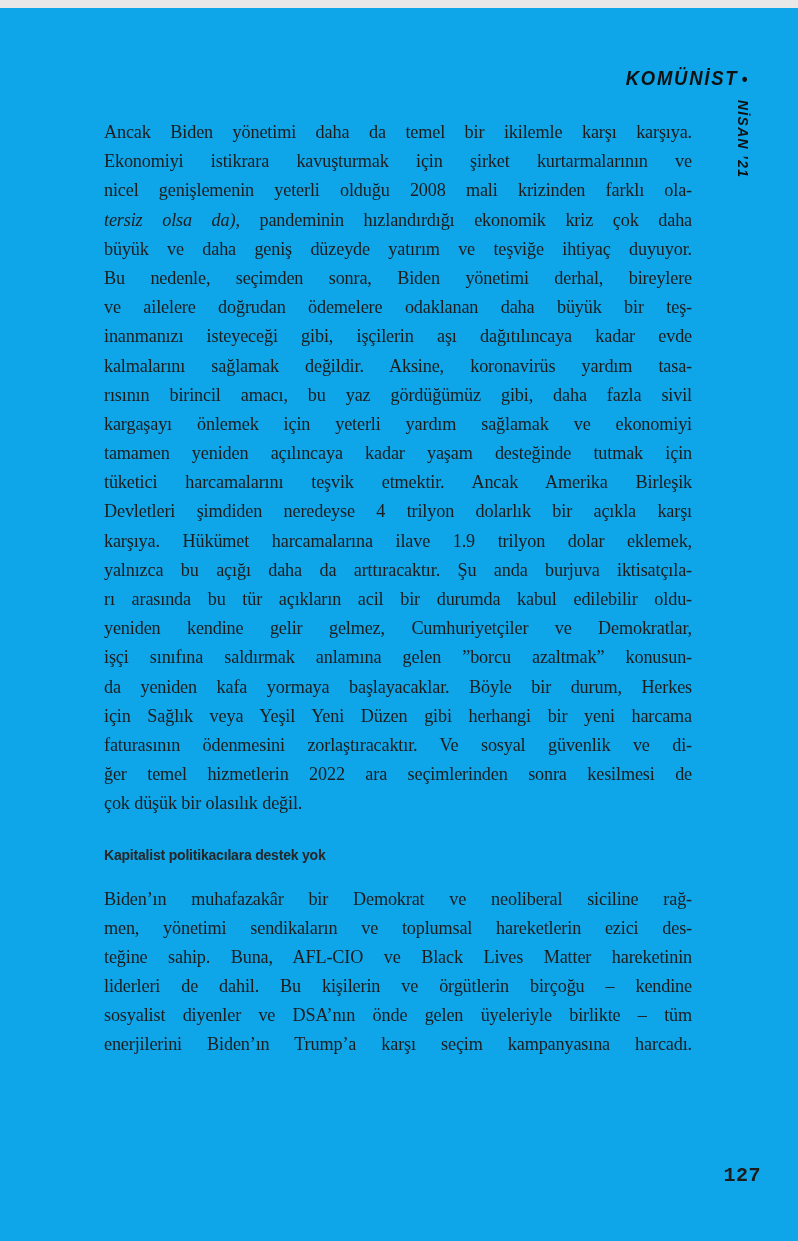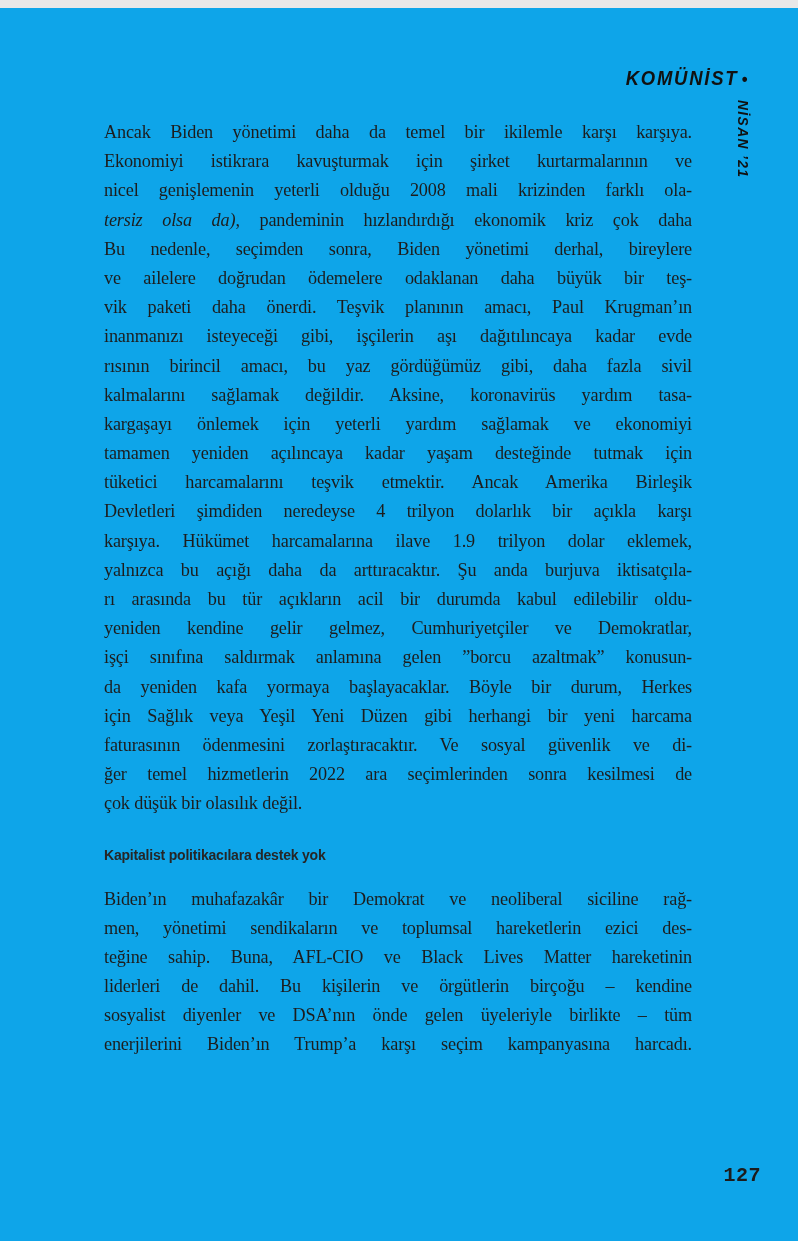--- a/index.html
+++ b/index.html
@@ -93,26 +93,26 @@
   </div>
 
   <div class="issue-date">NİSAN ’21</div>
 
   <div class="body-text">
       <div>
         <div class="text-line"><span>Ancak Biden yönetimi daha da temel bir ikilemle karşı karşıya.</span></div>
         <div class="text-line"><span>Ekonomiyi istikrara kavuşturmak için şirket kurtarmalarının ve</span></div>
         <div class="text-line"><span>nicel genişlemenin yeterli olduğu 2008 mali krizinden farklı ola-</span></div>
         <div class="text-line"><span class="italic">tersiz olsa da)</span><span>, pandeminin hızlandırdığı ekonomik kriz çok daha</span></div>
+        <div class="text-line"><span>büyük ve daha geniş düzeyde yatırım ve teşviğe ihtiyaç duyuyor.</span></div>
         <div class="text-line"><span>Bu nedenle, seçimden sonra, Biden yönetimi derhal, bireylere</span></div>
         <div class="text-line"><span>ve ailelere doğrudan ödemelere odaklanan daha büyük bir teş-</span></div>
-        <div class="text-line"><span>vik paketi daha önerdi. Teşvik planının amacı, Paul Krugman’ın</span></div>
         <div class="text-line"><span>inanmanızı isteyeceği gibi, işçilerin aşı dağıtılıncaya kadar evde</span></div>
+        <div class="text-line"><span>kalmalarını sağlamak değildir. Aksine, koronavirüs yardım tasa-</span></div>
         <div class="text-line"><span>rısının birincil amacı, bu yaz gördüğümüz gibi, daha fazla sivil</span></div>
-        <div class="text-line"><span>kalmalarını sağlamak değildir. Aksine, koronavirüs yardım tasa-</span></div>
         <div class="text-line"><span>kargaşayı önlemek için yeterli yardım sağlamak ve ekonomiyi</span></div>
         <div class="text-line"><span>tamamen yeniden açılıncaya kadar yaşam desteğinde tutmak için</span></div>
         <div class="text-line"><span>tüketici harcamalarını teşvik etmektir. Ancak Amerika Birleşik</span></div>
         <div class="text-line"><span>Devletleri şimdiden neredeyse 4 trilyon dolarlık bir açıkla karşı</span></div>
         <div class="text-line"><span>karşıya. Hükümet harcamalarına ilave 1.9 trilyon dolar eklemek,</span></div>
         <div class="text-line"><span>yalnızca bu açığı daha da arttıracaktır. Şu anda burjuva iktisatçıla-</span></div>
         <div class="text-line"><span>rı arasında bu tür açıkların acil bir durumda kabul edilebilir oldu-</span></div>
         <div class="text-line"><span>yeniden kendine gelir gelmez, Cumhuriyetçiler ve Demokratlar,</span></div>
         <div class="text-line"><span>işçi sınıfına saldırmak anlamına gelen ”borcu azaltmak” konusun-</span></div>
         <div class="text-line"><span>da yeniden kafa yormaya başlayacaklar. Böyle bir durum, Herkes</span></div>

